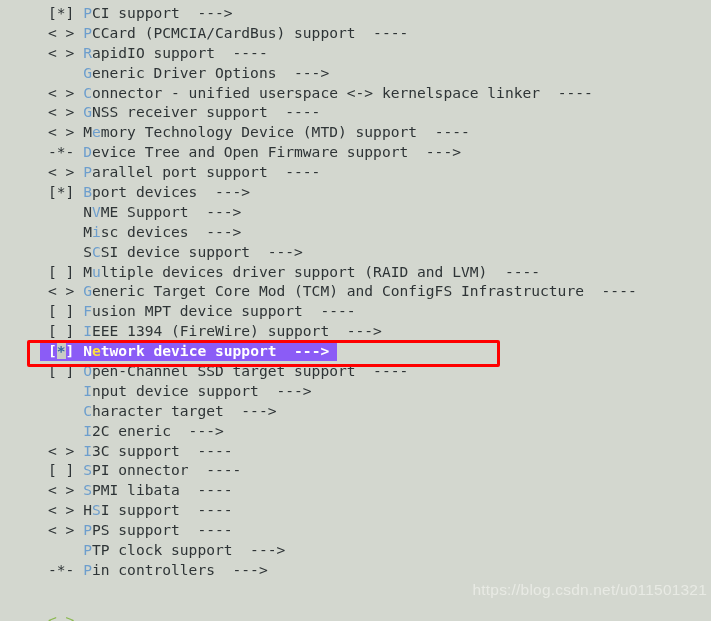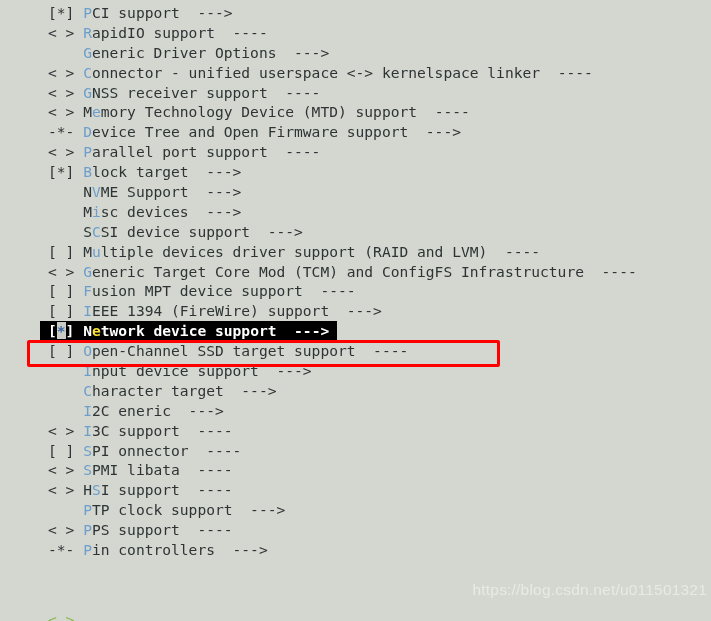--- a/index.html
+++ b/index.html
@@ -132,46 +132,47 @@
     z-index: 2;
   }
 </style>
 </head>
 <body style="background: rgb(211, 215, 207);">
 
 <div id="screen" style="background: rgb(211, 215, 207);">
 
   <div id="menu-list">
       <div class="menu-row"><span class="rowouter"><span class="prefix">[*] </span><span class="hotkey" style="color: rgb(109, 158, 205);">P</span><span class="txt">CI support</span><span class="arrow">  ---&gt;</span></span></div>
+      <div class="menu-row"><span class="rowouter"><span class="prefix">&lt; &gt; </span><span class="hotkey" style="color: rgb(109, 158, 205);">P</span><span class="txt">CCard (PCMCIA/CardBus) support</span><span class="arrow">  ----</span></span></div>
       <div class="menu-row"><span class="rowouter"><span class="prefix">&lt; &gt; </span><span class="hotkey" style="color: rgb(109, 158, 205);">R</span><span class="txt">apidIO support</span><span class="arrow">  ----</span></span></div>
       <div class="menu-row"><span class="rowouter"><span class="prefix">    </span><span class="hotkey" style="color: rgb(109, 158, 205);">G</span><span class="txt">eneric Driver Options</span><span class="arrow">  ---&gt;</span></span></div>
       <div class="menu-row"><span class="rowouter"><span class="prefix">&lt; &gt; </span><span class="hotkey" style="color: rgb(109, 158, 205);">C</span><span class="txt">onnector - unified userspace &lt;-&gt; kernelspace linker</span><span class="arrow">  ----</span></span></div>
       <div class="menu-row"><span class="rowouter"><span class="prefix">&lt; &gt; </span><span class="hotkey" style="color: rgb(109, 158, 205);">G</span><span class="txt">NSS receiver support</span><span class="arrow">  ----</span></span></div>
       <div class="menu-row"><span class="rowouter"><span class="prefix">&lt; &gt; </span><span class="txt">M</span><span class="hotkey" style="color: rgb(109, 158, 205);">e</span><span class="txt">mory Technology Device (MTD) support</span><span class="arrow">  ----</span></span></div>
       <div class="menu-row"><span class="rowouter"><span class="prefix">-*- </span><span class="hotkey" style="color: rgb(109, 158, 205);">D</span><span class="txt">evice Tree and Open Firmware support</span><span class="arrow">  ---&gt;</span></span></div>
       <div class="menu-row"><span class="rowouter"><span class="prefix">&lt; &gt; </span><span class="hotkey" style="color: rgb(109, 158, 205);">P</span><span class="txt">arallel port support</span><span class="arrow">  ----</span></span></div>
-      <div class="menu-row"><span class="rowouter"><span class="prefix">[*] </span><span class="hotkey" style="color: rgb(109, 158, 205);">B</span><span class="txt">lock target</span><span class="arrow">  ---&gt;</span></span></div>
+      <div class="menu-row"><span class="rowouter"><span class="prefix">[*] </span><span class="hotkey" style="color: rgb(109, 158, 205);">B</span><span class="txt">port devices</span><span class="arrow">  ---&gt;</span></span></div>
       <div class="menu-row"><span class="rowouter"><span class="prefix">    </span><span class="txt">N</span><span class="hotkey" style="color: rgb(109, 158, 205);">V</span><span class="txt">ME Support</span><span class="arrow">  ---&gt;</span></span></div>
       <div class="menu-row"><span class="rowouter"><span class="prefix">    </span><span class="txt">M</span><span class="hotkey" style="color: rgb(109, 158, 205);">i</span><span class="txt">sc devices</span><span class="arrow">  ---&gt;</span></span></div>
       <div class="menu-row"><span class="rowouter"><span class="prefix">    </span><span class="txt">S</span><span class="hotkey" style="color: rgb(109, 158, 205);">C</span><span class="txt">SI device support</span><span class="arrow">  ---&gt;</span></span></div>
       <div class="menu-row"><span class="rowouter"><span class="prefix">[ ] </span><span class="txt">M</span><span class="hotkey" style="color: rgb(109, 158, 205);">u</span><span class="txt">ltiple devices driver support (RAID and LVM)</span><span class="arrow">  ----</span></span></div>
       <div class="menu-row"><span class="rowouter"><span class="prefix">&lt; &gt; </span><span class="hotkey" style="color: rgb(109, 158, 205);">G</span><span class="txt">eneric Target Core Mod (TCM) and ConfigFS Infrastructure</span><span class="arrow">  ----</span></span></div>
       <div class="menu-row"><span class="rowouter"><span class="prefix">[ ] </span><span class="hotkey" style="color: rgb(109, 158, 205);">F</span><span class="txt">usion MPT device support</span><span class="arrow">  ----</span></span></div>
       <div class="menu-row"><span class="rowouter"><span class="prefix">[ ] </span><span class="hotkey" style="color: rgb(109, 158, 205);">I</span><span class="txt">EEE 1394 (FireWire) support</span><span class="arrow">  ---&gt;</span></span></div>
-      <div class="menu-row selected"><span class="rowinner" style="background: #000000;"><span class="prefix">[</span><span class="prefix cursor">*</span><span class="prefix">] </span><span class="txt">N</span><span class="hotkey" style="color: rgb(252, 223, 60);">e</span><span class="txt">twork device support</span><span class="arrow">  ---&gt;</span></span></div>
+      <div class="menu-row selected"><span class="rowinner" style="background: #8b5cf6;"><span class="prefix">[</span><span class="prefix cursor">*</span><span class="prefix">] </span><span class="txt">N</span><span class="hotkey" style="color: rgb(252, 223, 60);">e</span><span class="txt">twork device support</span><span class="arrow">  ---&gt;</span></span></div>
       <div class="menu-row"><span class="rowouter"><span class="prefix">[ ] </span><span class="hotkey" style="color: rgb(109, 158, 205);">O</span><span class="txt">pen-Channel SSD target support</span><span class="arrow">  ----</span></span></div>
       <div class="menu-row"><span class="rowouter"><span class="prefix">    </span><span class="hotkey" style="color: rgb(109, 158, 205);">I</span><span class="txt">nput device support</span><span class="arrow">  ---&gt;</span></span></div>
       <div class="menu-row"><span class="rowouter"><span class="prefix">    </span><span class="hotkey" style="color: rgb(109, 158, 205);">C</span><span class="txt">haracter target</span><span class="arrow">  ---&gt;</span></span></div>
       <div class="menu-row"><span class="rowouter"><span class="prefix">    </span><span class="hotkey" style="color: rgb(109, 158, 205);">I</span><span class="txt">2C eneric</span><span class="arrow">  ---&gt;</span></span></div>
       <div class="menu-row"><span class="rowouter"><span class="prefix">&lt; &gt; </span><span class="hotkey" style="color: rgb(109, 158, 205);">I</span><span class="txt">3C support</span><span class="arrow">  ----</span></span></div>
       <div class="menu-row"><span class="rowouter"><span class="prefix">[ ] </span><span class="hotkey" style="color: rgb(109, 158, 205);">S</span><span class="txt">PI onnector</span><span class="arrow">  ----</span></span></div>
       <div class="menu-row"><span class="rowouter"><span class="prefix">&lt; &gt; </span><span class="hotkey" style="color: rgb(109, 158, 205);">S</span><span class="txt">PMI libata</span><span class="arrow">  ----</span></span></div>
       <div class="menu-row"><span class="rowouter"><span class="prefix">&lt; &gt; </span><span class="txt">H</span><span class="hotkey" style="color: rgb(109, 158, 205);">S</span><span class="txt">I support</span><span class="arrow">  ----</span></span></div>
+      <div class="menu-row"><span class="rowouter"><span class="prefix">&lt; &gt; </span><span class="hotkey" style="color: rgb(109, 158, 205);">P</span><span class="txt">PS support</span><span class="arrow">  ----</span></span></div>
       <div class="menu-row"><span class="rowouter"><span class="prefix">    </span><span class="hotkey" style="color: rgb(109, 158, 205);">P</span><span class="txt">TP clock support</span><span class="arrow">  ---&gt;</span></span></div>
-      <div class="menu-row"><span class="rowouter"><span class="prefix">&lt; &gt; </span><span class="hotkey" style="color: rgb(109, 158, 205);">P</span><span class="txt">PS support</span><span class="arrow">  ----</span></span></div>
       <div class="menu-row"><span class="rowouter"><span class="prefix">-*- </span><span class="hotkey" style="color: rgb(109, 158, 205);">P</span><span class="txt">in controllers</span><span class="arrow">  ---&gt;</span></span></div>
     </div>
 
   <div id="annotation-box" style="border-color: rgb(255, 0, 0);"></div>
 
   <div id="bottom-clip">&lt; &gt;</div>
 
   <div id="watermark">https://blog.csdn.net/u011501321</div>
 
 </div>

